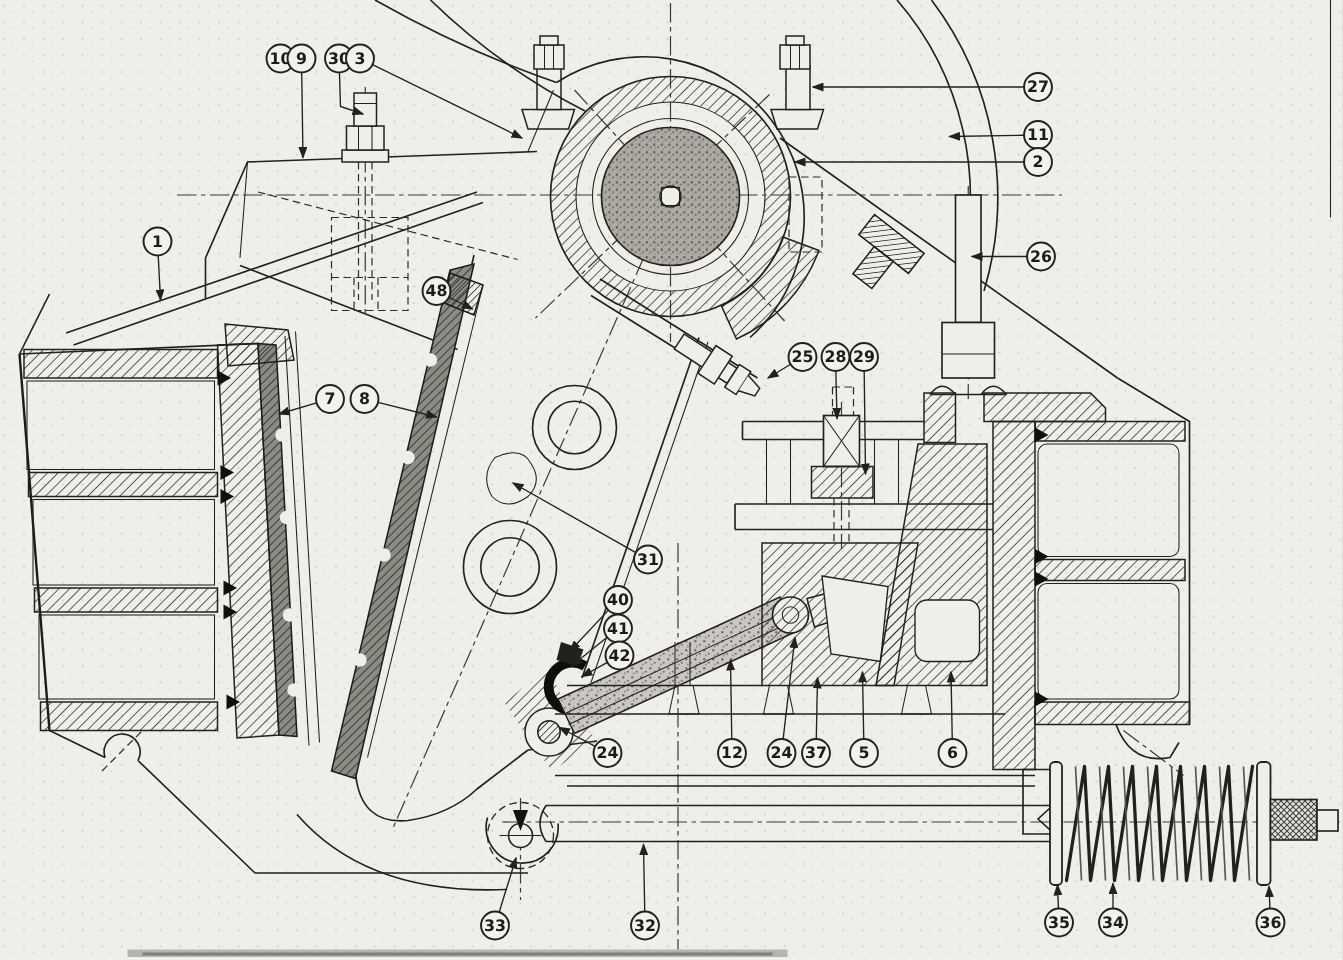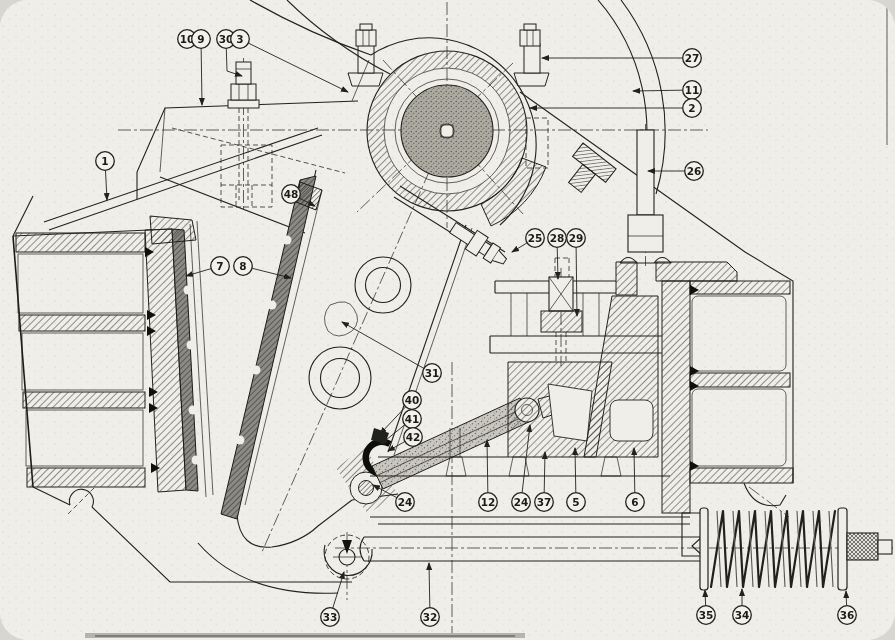--- a/index.html
+++ b/index.html
@@ -1,16 +1,16 @@
 <!DOCTYPE html>
 <html><head>
 <meta charset="utf-8">
 <style>
   html,body{margin:0;padding:0;background:#d8d6d0;}
-  .stage{position:relative;width:895px;height:640px;overflow:hidden;background:#efeee9;border-radius:28px;}
+  .stage{position:relative;width:895px;height:640px;overflow:hidden;background:#efeee9;}
   svg{display:block}
   .ln{stroke:#22221c;stroke-width:1.1;fill:none;}
   .lnthin{stroke:#22221c;stroke-width:0.7;fill:none;}
   .lnthick{stroke:#1c1c17;stroke-width:1.6;fill:none;}
   .cl{stroke:#3a3a33;stroke-width:0.8;fill:none;stroke-dasharray:13 3 3 3;}
   .dash{stroke:#2c2c26;stroke-width:0.8;fill:none;stroke-dasharray:5 3;}
   .hfill{fill:url(#h);stroke:#22221c;stroke-width:1;}
   .dkfill{fill:url(#dk);stroke:#1c1c17;stroke-width:1;}
   .spfill{fill:url(#sp);stroke:#22221c;stroke-width:1;}
   .paper{fill:#efeee9;}

